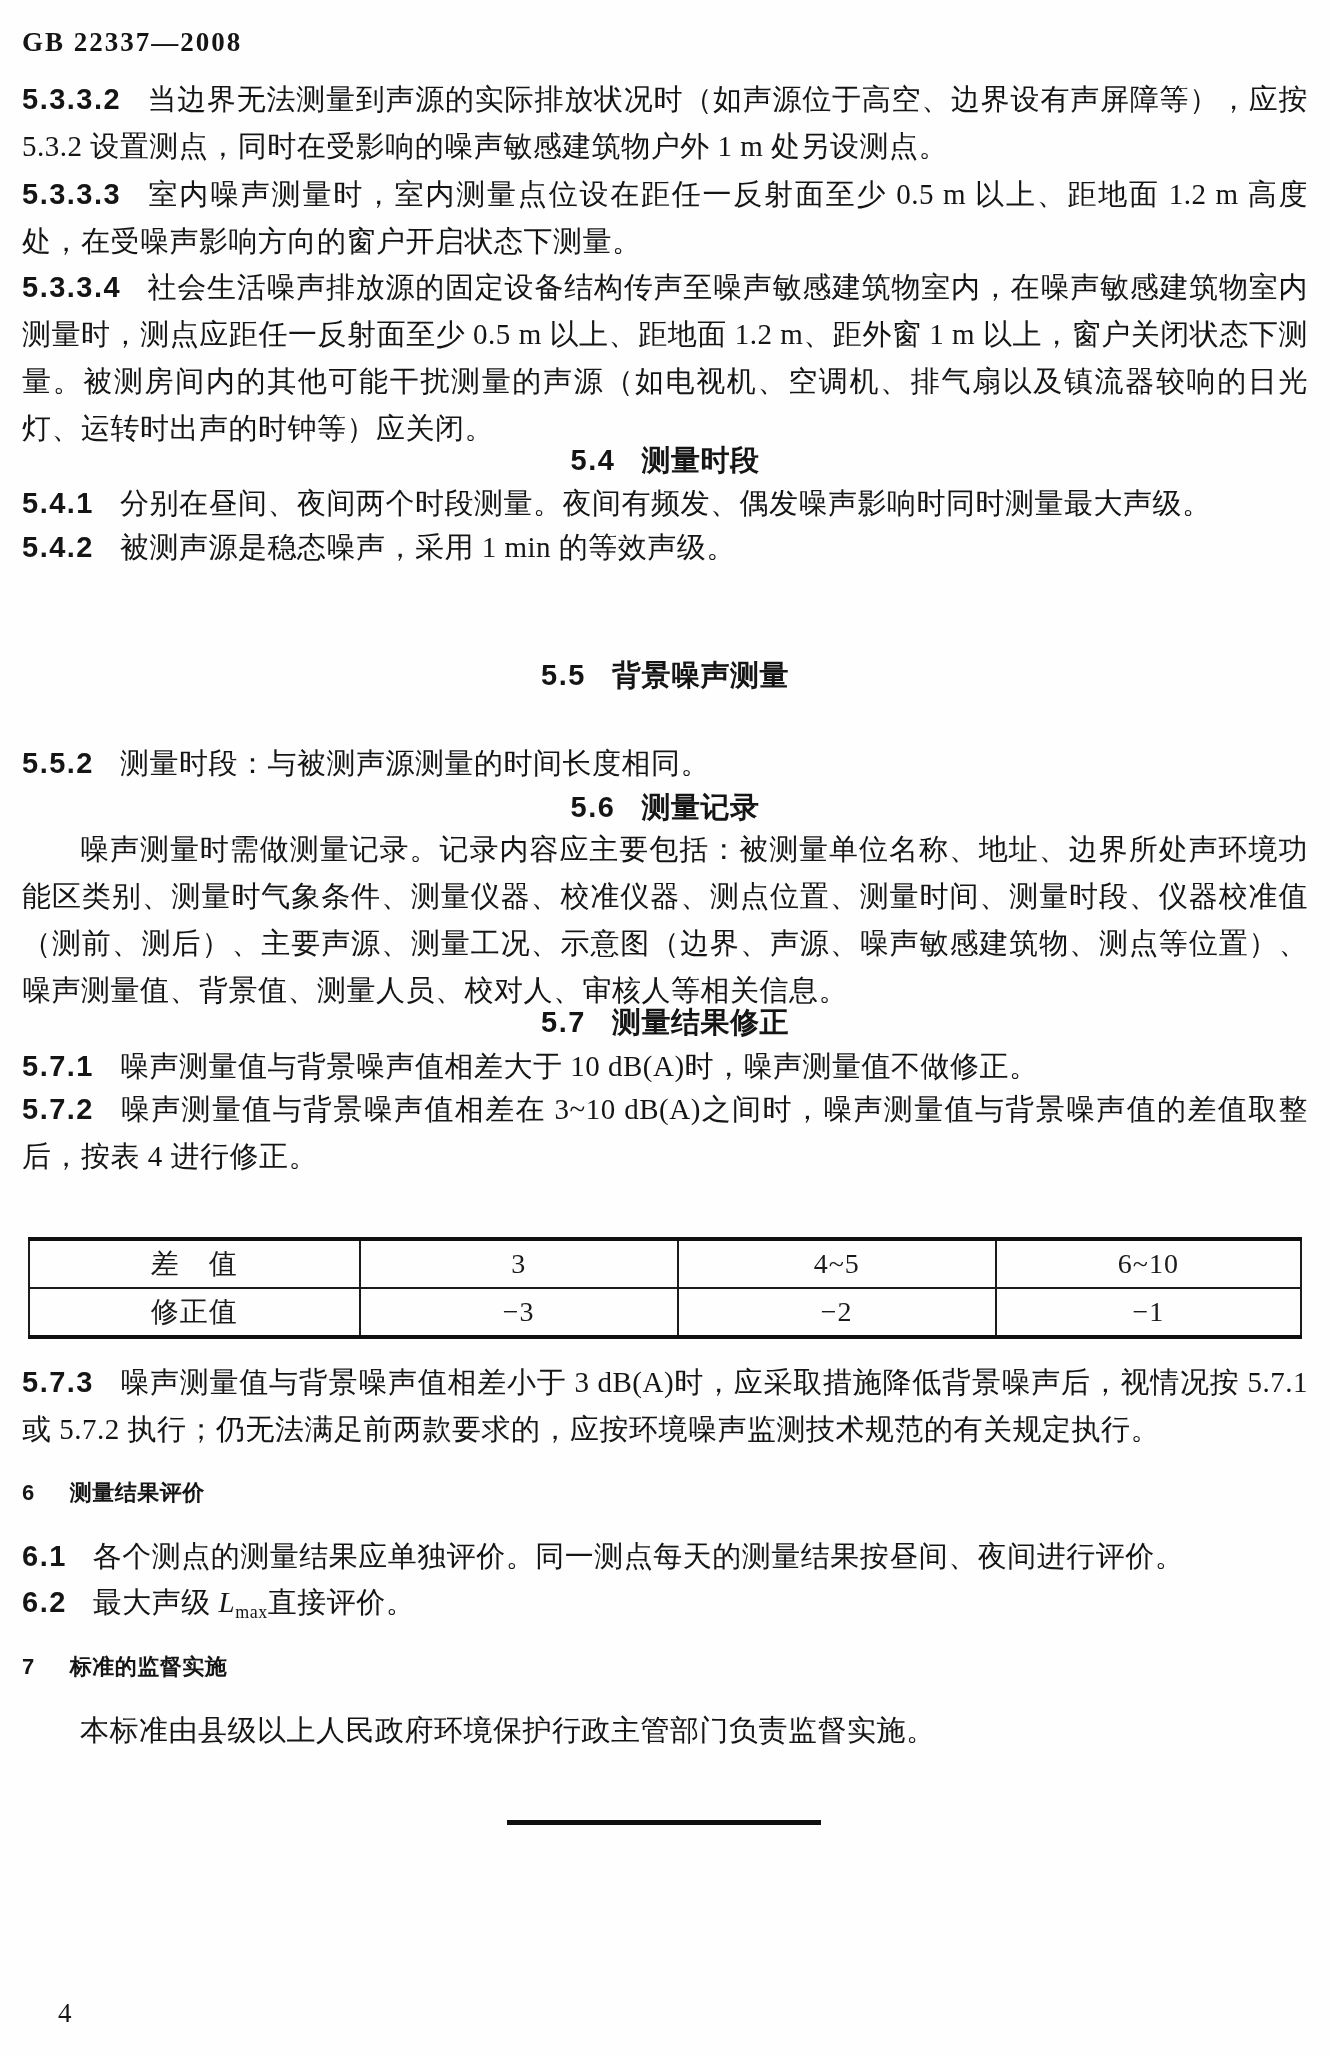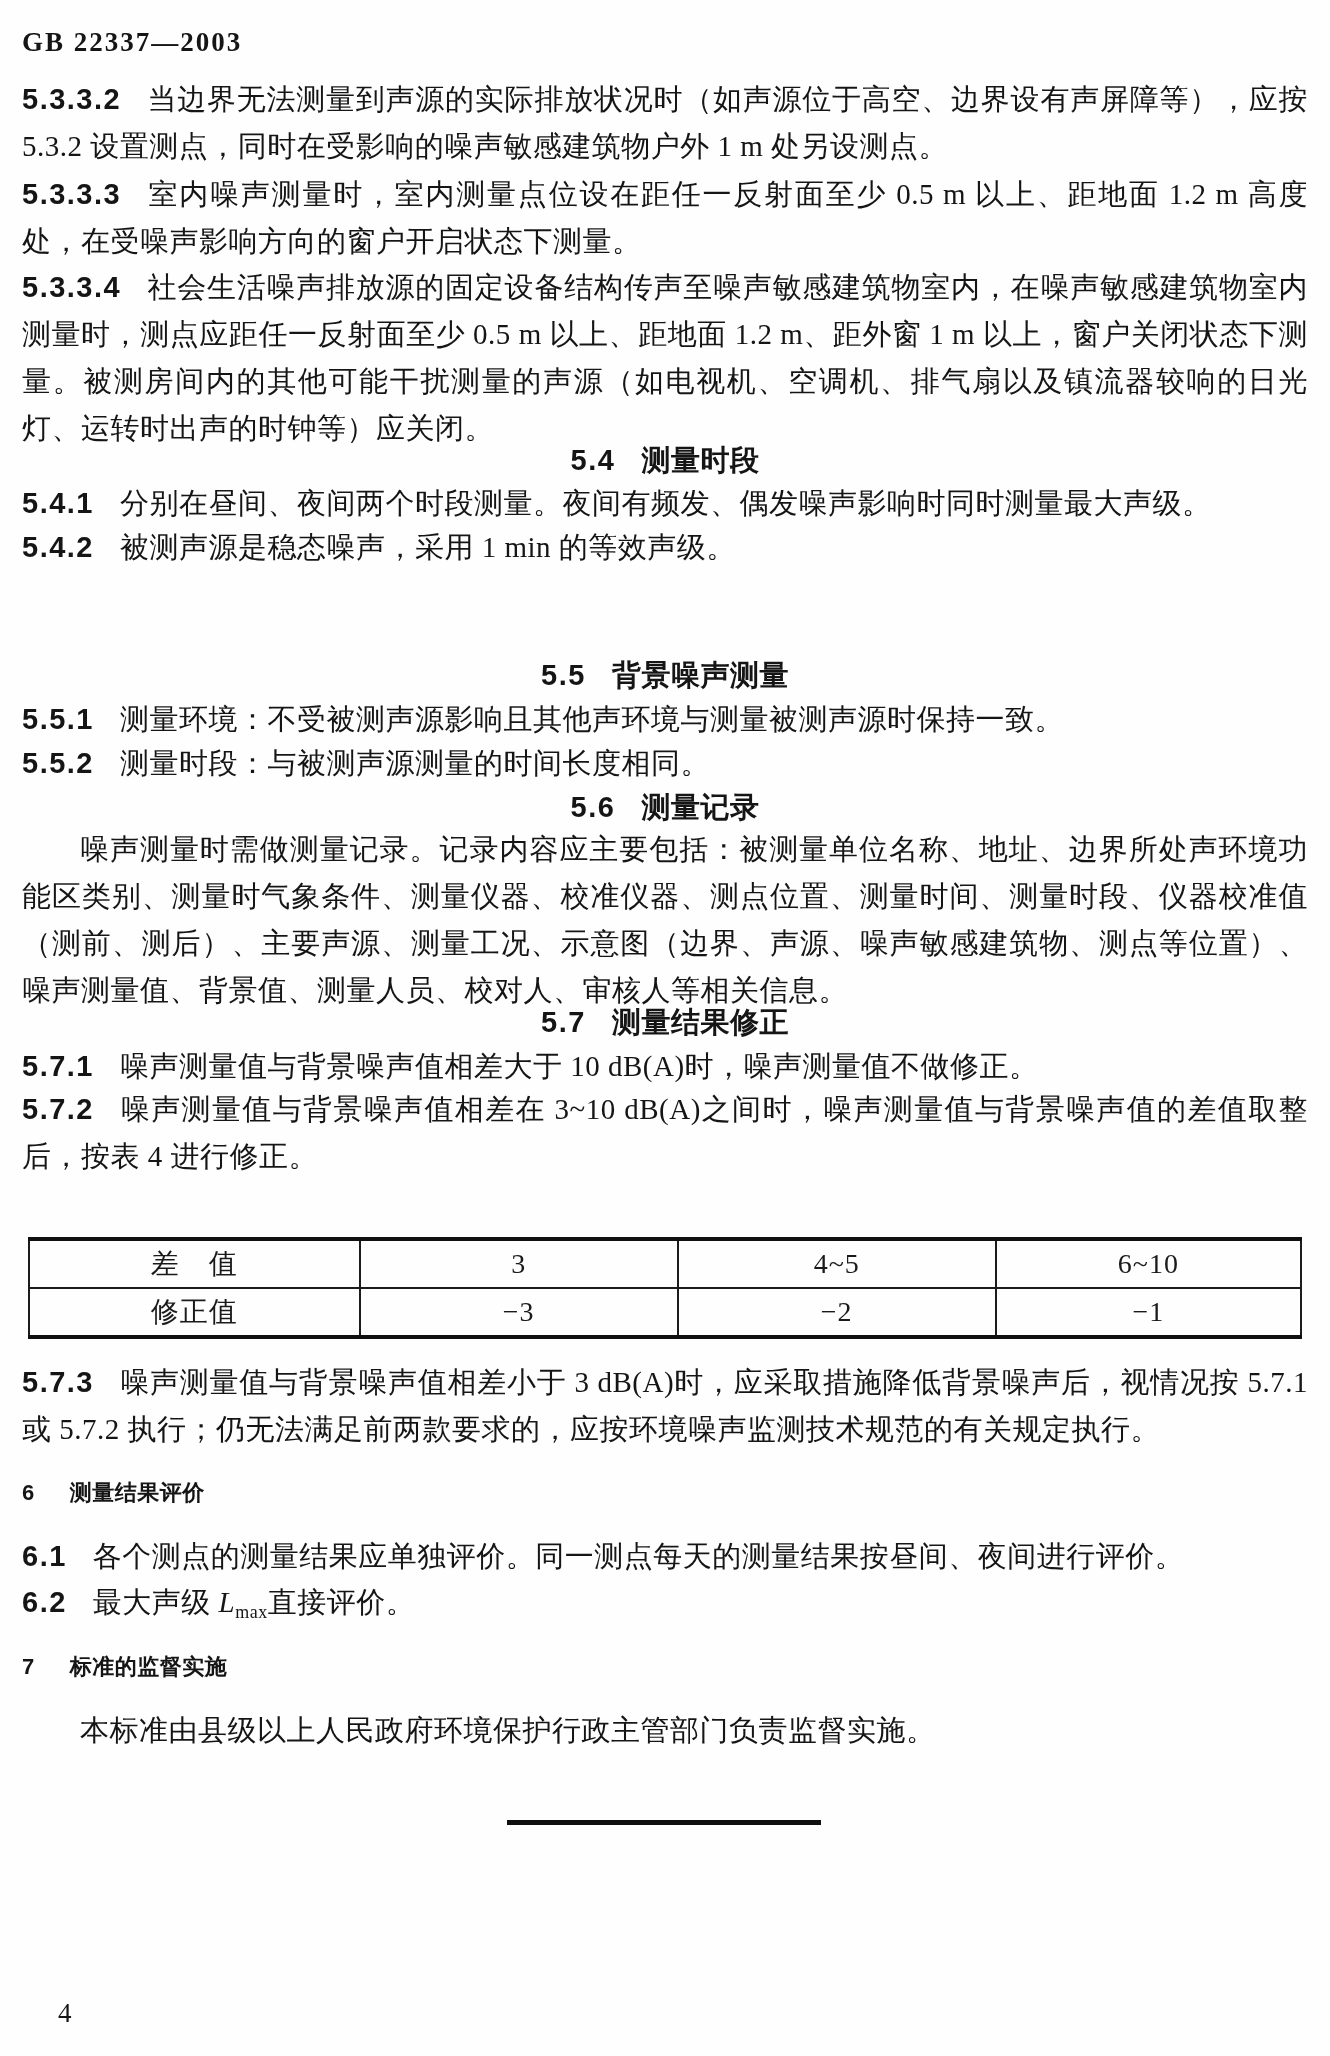--- a/index.html
+++ b/index.html
@@ -74,38 +74,37 @@
   .page-number {
     position:absolute; top:1995px; left:58px;
     font-size:27px; line-height:36px;
   }
 </style>
 </head>
 <body>
 
 <div class="page">
 
-  <div class="doc-header">GB 22337—2003</div>
+  <div class="doc-header">GB 22337—2008</div>
 
   <div class="block" style="top:76px"><span class="label">5.3.3.2</span><span>当边界无法测量到声源的实际排放状况时（如声源位于高空、边界设有声屏障等），应按 5.3.2 设置测点，同时在受影响的噪声敏感建筑物户外 1 m 处另设测点。</span></div>
 
   <div class="block" style="top:171px"><span class="label">5.3.3.3</span><span>室内噪声测量时，室内测量点位设在距任一反射面至少 0.5 m 以上、距地面 1.2 m 高度处，在受噪声影响方向的窗户开启状态下测量。</span></div>
 
   <div class="block" style="top:264px"><span class="label">5.3.3.4</span><span>社会生活噪声排放源的固定设备结构传声至噪声敏感建筑物室内，在噪声敏感建筑物室内测量时，测点应距任一反射面至少 0.5 m 以上、距地面 1.2 m、距外窗 1 m 以上，窗户关闭状态下测量。被测房间内的其他可能干扰测量的声源（如电视机、空调机、排气扇以及镇流器较响的日光灯、运转时出声的时钟等）应关闭。</span></div>
 
   <div class="block clause-head" style="top:437px"><span class="label">5.4</span><span>测量时段</span></div>
 
   <div class="block" style="top:480px"><span class="label">5.4.1</span><span>分别在昼间、夜间两个时段测量。夜间有频发、偶发噪声影响时同时测量最大声级。</span></div>
 
   <div class="block" style="top:524px"><span class="label">5.4.2</span><span>被测声源是稳态噪声，采用 1 min 的等效声级。</span></div>
 
 
   <div class="block clause-head" style="top:652px"><span class="label">5.5</span><span>背景噪声测量</span></div>
 
-  <div class="block" style="top:696px"><span class="label">5.5.1</span><span>测量环境：不受被测声源影响且其他声环境与测量被测声源时保持一致。</span></div>
 
   <div class="block" style="top:740px"><span class="label">5.5.2</span><span>测量时段：与被测声源测量的时间长度相同。</span></div>
 
   <div class="block clause-head" style="top:784px"><span class="label">5.6</span><span>测量记录</span></div>
 
   <div class="block indent-first" style="top:826px"><span>噪声测量时需做测量记录。记录内容应主要包括：被测量单位名称、地址、边界所处声环境功能区类别、测量时气象条件、测量仪器、校准仪器、测点位置、测量时间、测量时段、仪器校准值（测前、测后）、主要声源、测量工况、示意图（边界、声源、噪声敏感建筑物、测点等位置）、噪声测量值、背景值、测量人员、校对人、审核人等相关信息。</span></div>
 
   <div class="block clause-head" style="top:999px"><span class="label">5.7</span><span>测量结果修正</span></div>
 
   <div class="block" style="top:1043px"><span class="label">5.7.1</span><span>噪声测量值与背景噪声值相差大于 10 dB(A)时，噪声测量值不做修正。</span></div>

